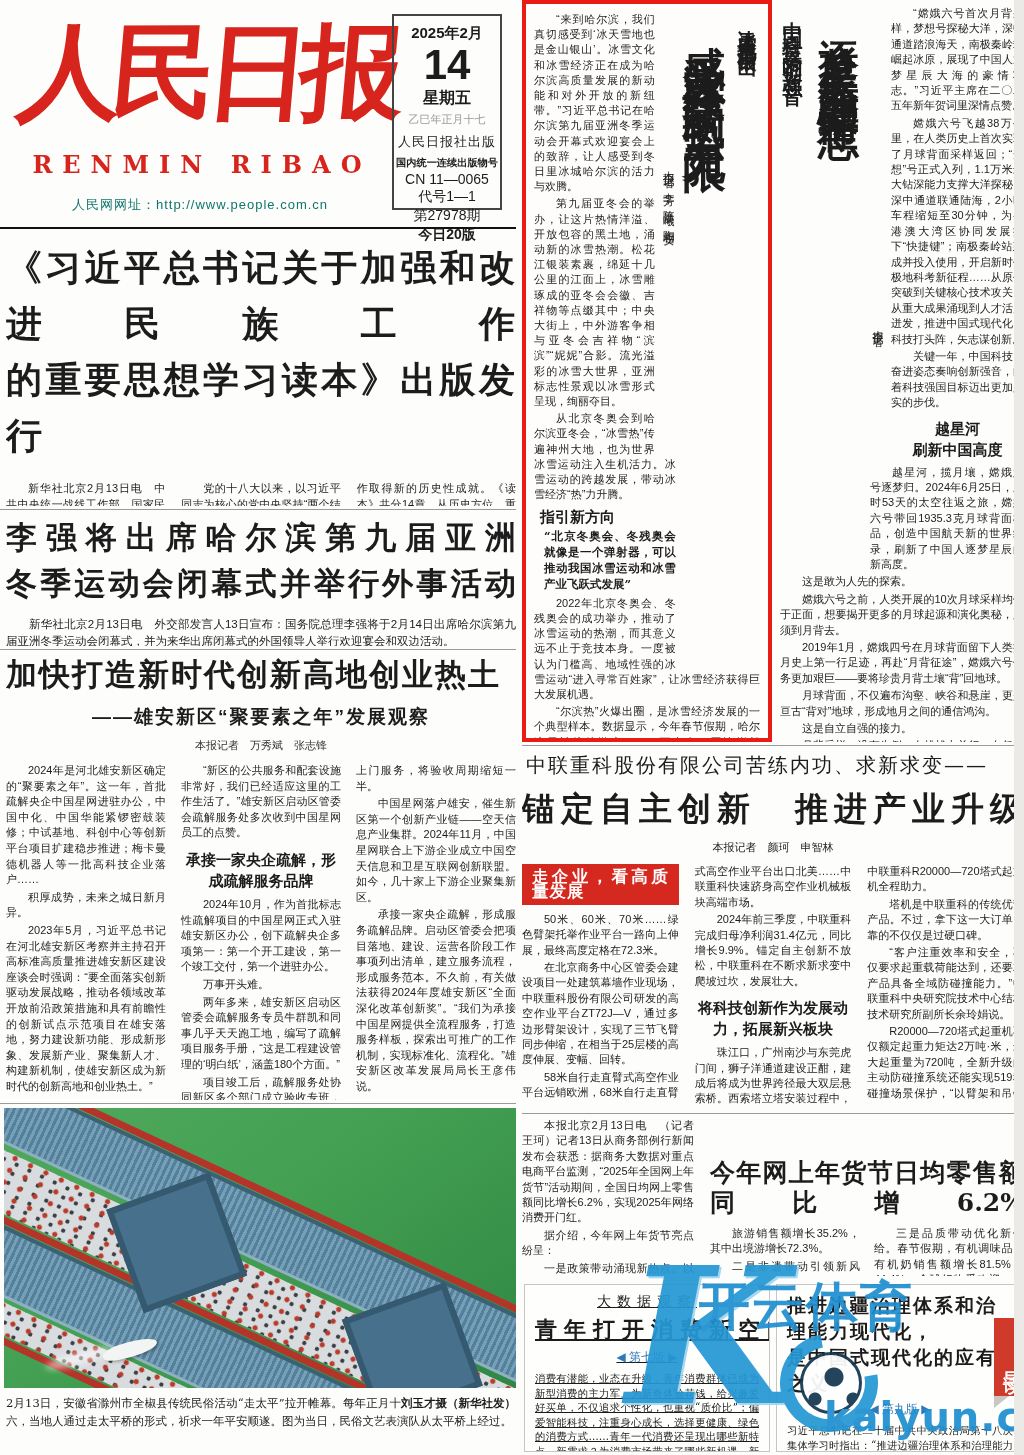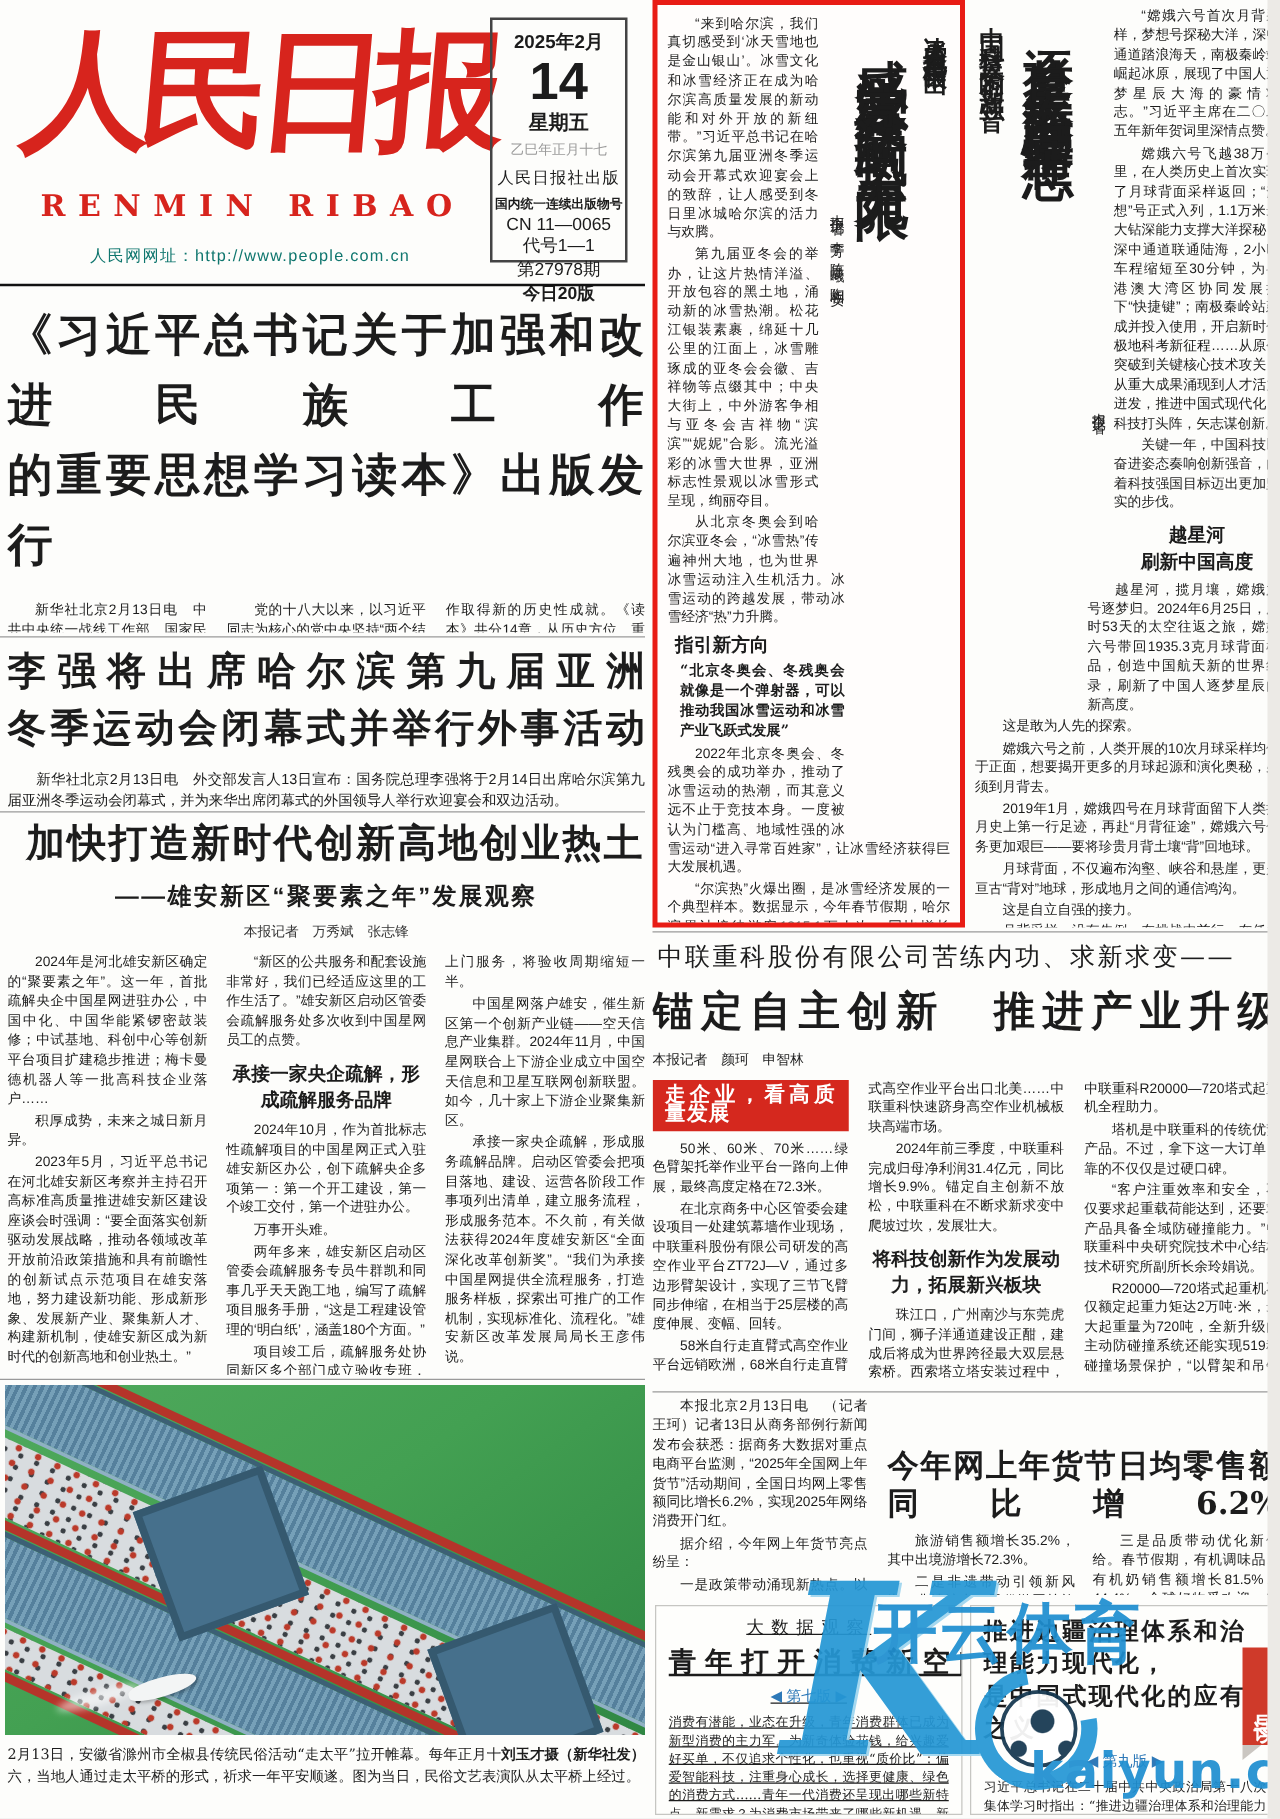--- a/index.html
+++ b/index.html
@@ -44,21 +44,21 @@
           text-align:justify; text-align-last:justify; }
   .du-body { margin-top:16px; height:148px; overflow:hidden;
     column-count:3; column-gap:16px; font-size:11px; line-height:16.2px; }
 
   .lq { left:6px; top:514px; width:510px; height:132px; overflow:hidden; }
   .lq-h { font-family:"DejaVu Serif","Liberation Serif",serif; font-weight:bold;
     font-size:31px; line-height:46px; text-align:justify; text-align-last:justify; }
   .lq-body { margin-top:10px; font-size:11.5px; line-height:17px; }
 
   .xa { left:6px; top:654px; width:510px; height:446px; overflow:hidden; }
-  .xa-h { font-size:31px; font-weight:900; text-align:right; letter-spacing:2px; }
+  .xa-h { font-size:31px; font-weight:900; text-align:left; letter-spacing:2px; }
   .xa-sub { font-size:19px; font-weight:bold; text-align:center; margin-top:8px; letter-spacing:2px;}
   .xa-by { font-size:11px; text-align:center; margin-top:8px; color:#333;
            font-family:"DejaVu Serif",serif; }
   .xa-body { margin-top:10px; height:344px; overflow:hidden;
     column-count:3; column-gap:15px; font-size:11px; line-height:15.6px; }
   .colhead { font-size:15px; font-weight:900; text-align:center; line-height:21px;
     margin:8px 0 6px 0; break-inside:avoid; }
 
   
   .photo { left:4px; top:1108px; width:512px; height:280px; overflow:hidden;
@@ -112,21 +112,21 @@
   .kj-body { font-size:11px; line-height:15.4px; text-align:justify; }
   .kj-subhead { font-size:15px; font-weight:900; text-align:center; line-height:21px;
     margin:7px 0 5px 0; }
 
   
   .zl { left:522px; top:752px; width:502px; height:358px; overflow:hidden; }
   .zl-eyebrow { font-family:"DejaVu Serif",serif; font-size:20px; letter-spacing:2px;
     padding-left:4px; }
   .zl-h { font-size:33px; font-weight:900; text-align:center; letter-spacing:6px;
     margin-top:8px; white-space:pre; }
-  .zl-by { font-size:11px; margin-top:8px;
+  .zl-by { font-size:11px; text-align:center; margin-top:8px;
     font-family:"DejaVu Serif",serif; }
   .zl-body { margin-top:9px; height:246px; overflow:hidden;
     column-count:3; column-gap:16px; font-size:11px; line-height:15.4px; }
   .badge { display:inline-block; background:#d5281e; color:#fff; font-weight:900;
     font-size:16.5px; padding:5px 10px; letter-spacing:1px; margin-bottom:7px;
     break-inside:avoid; }
 
   
   .nh { left:522px; top:1118px; width:502px; height:158px; overflow:hidden; }
   .nh-left { float:left; width:172px; height:158px; overflow:hidden;

